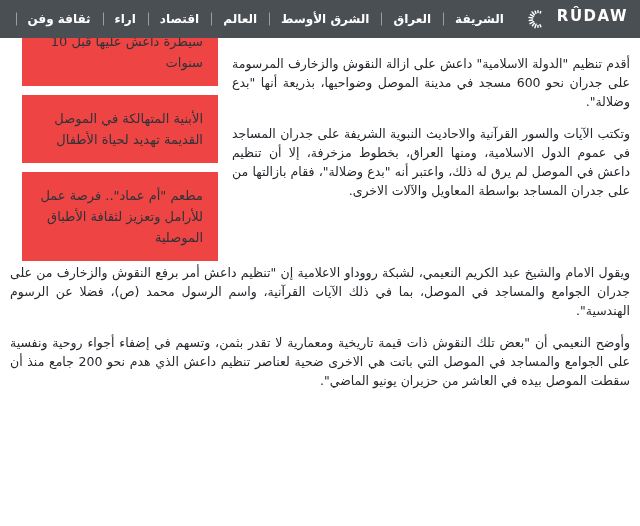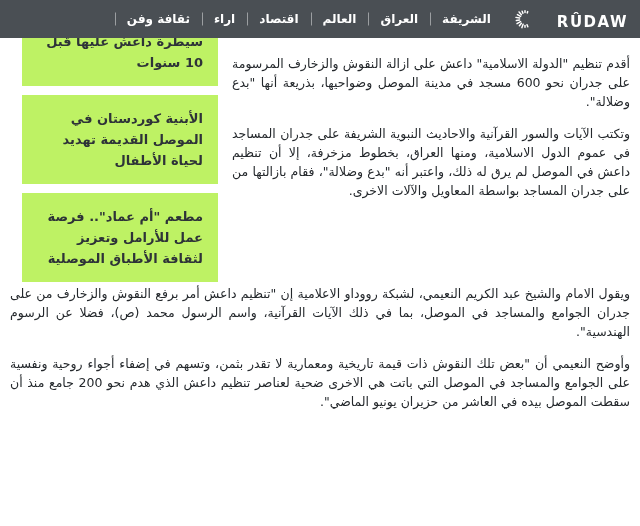--- a/index.html
+++ b/index.html
@@ -11,21 +11,21 @@
   }
   
   .navbar {
     position:relative; z-index:10;
     height:38px; background:#4a4f54;
     display:flex; align-items:center;
     padding:0 12px 0 0;
   }
   .logo {
     direction:ltr;
-    display:flex; align-items:flex-end; gap:20px;
+    display:flex; align-items:flex-start; gap:7px;
     color:#fff; margin-left:10px; cursor:pointer;
     flex-shrink:0;
   }
   .logo-text {
     font-size:15px; font-weight:bold; letter-spacing:1.5px;
     color:#fff;
   }
   .nav-menu { display:flex; align-items:center; }
   .nav-item {
     position:relative;
@@ -42,23 +42,23 @@
     display:flex; align-items:flex-start;
     padding:0 10px 0 22px; gap:14px;
   }
   
   .sidebar {
     width:196px; flex-shrink:0;
     margin-top:-20px;
     display:flex; flex-direction:column; gap:9px;
   }
   .side-item {
-    background:#bef264;
+    background:#ef4444;
     padding:13px 15px;
-    font-size:13px; font-weight:bold; line-height:1.62;
+    font-size:13px; font-weight:normal; line-height:1.62;
     color:#2e3338; text-align:right; cursor:pointer;
   }
   
   .article-col { flex:1; padding-top:16px; min-width:0; }
   .dateline {
     font-size:13.5px; font-weight:bold; color:#1f2328;
     margin-bottom:14px;
   }
   .para {
     font-size:12.5px; line-height:19px; text-align:justify;
@@ -87,38 +87,39 @@
           <line x1="13" y1="4" x2="13" y2="6.5" transform="rotate(160 13 13)"></line>
           <line x1="13" y1="4" x2="13" y2="6" transform="rotate(180 13 13)"></line>
         </g>
       </svg>
     </span>
     <span class="logo-text">RÛDAW</span>
   </div>
   <nav class="nav-menu">
     <a class="nav-item">الشريفة</a>
     <a class="nav-item">العراق</a>
+    <a class="nav-item">الشرق الأوسط</a>
     <a class="nav-item">العالم</a>
     <a class="nav-item">اقتصاد</a>
     <a class="nav-item">اراء</a>
     <a class="nav-item">ثقافة وفن</a>
 
   </nav>
 </header>
 
 <div class="top-row">
 
   <main class="article-col">
     <p class="para">أقدم تنظيم "الدولة الاسلامية" داعش على ازالة النقوش والزخارف المرسومة على جدران نحو 600 مسجد في مدينة الموصل وضواحيها، بذريعة أنها "بدع وضلالة".</p>
     <p class="para">وتكتب الآيات والسور القرآنية والاحاديث النبوية الشريفة على جدران المساجد في عموم الدول الاسلامية، ومنها العراق، بخطوط مزخرفة، إلا أن تنظيم داعش في الموصل لم يرق له ذلك، واعتبر أنه "بدع وضلالة"، فقام بازالتها من على جدران المساجد بواسطة المعاويل والآلات الاخرى.</p>
   </main>
 
   <aside class="sidebar">
     <div class="side-item">سيطرة داعش عليها قبل 10 سنوات</div>
-    <div class="side-item">الأبنية كوردستان في الموصل القديمة تهديد لحياة الأطفال</div>
+    <div class="side-item">الأبنية المتهالكة في الموصل القديمة تهديد لحياة الأطفال</div>
     <div class="side-item">مطعم "أم عماد".. فرصة عمل للأرامل وتعزيز لثقافة الأطباق الموصلية</div>
   </aside>
 
 </div>
 
 <section class="full-width">
   <p class="para">ويقول الامام والشيخ عبد الكريم النعيمي، لشبكة رووداو الاعلامية إن "تنظيم داعش أمر برفع النقوش والزخارف من على جدران الجوامع والمساجد في الموصل، بما في ذلك الآيات القرآنية، واسم الرسول محمد (ص)، فضلا عن الرسوم الهندسية".</p>
   <p class="para">وأوضح النعيمي أن "بعض تلك النقوش ذات قيمة تاريخية ومعمارية لا تقدر بثمن، وتسهم في إضفاء أجواء روحية ونفسية على الجوامع والمساجد في الموصل التي باتت هي الاخرى ضحية لعناصر تنظيم داعش الذي هدم نحو 200 جامع منذ أن سقطت الموصل بيده في العاشر من حزيران يونيو الماضي".</p>
 </section>
 

